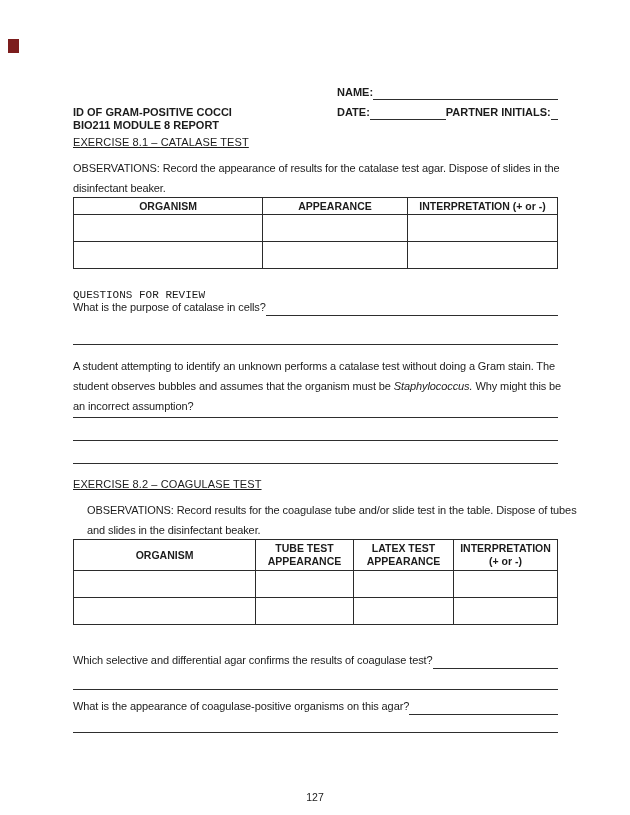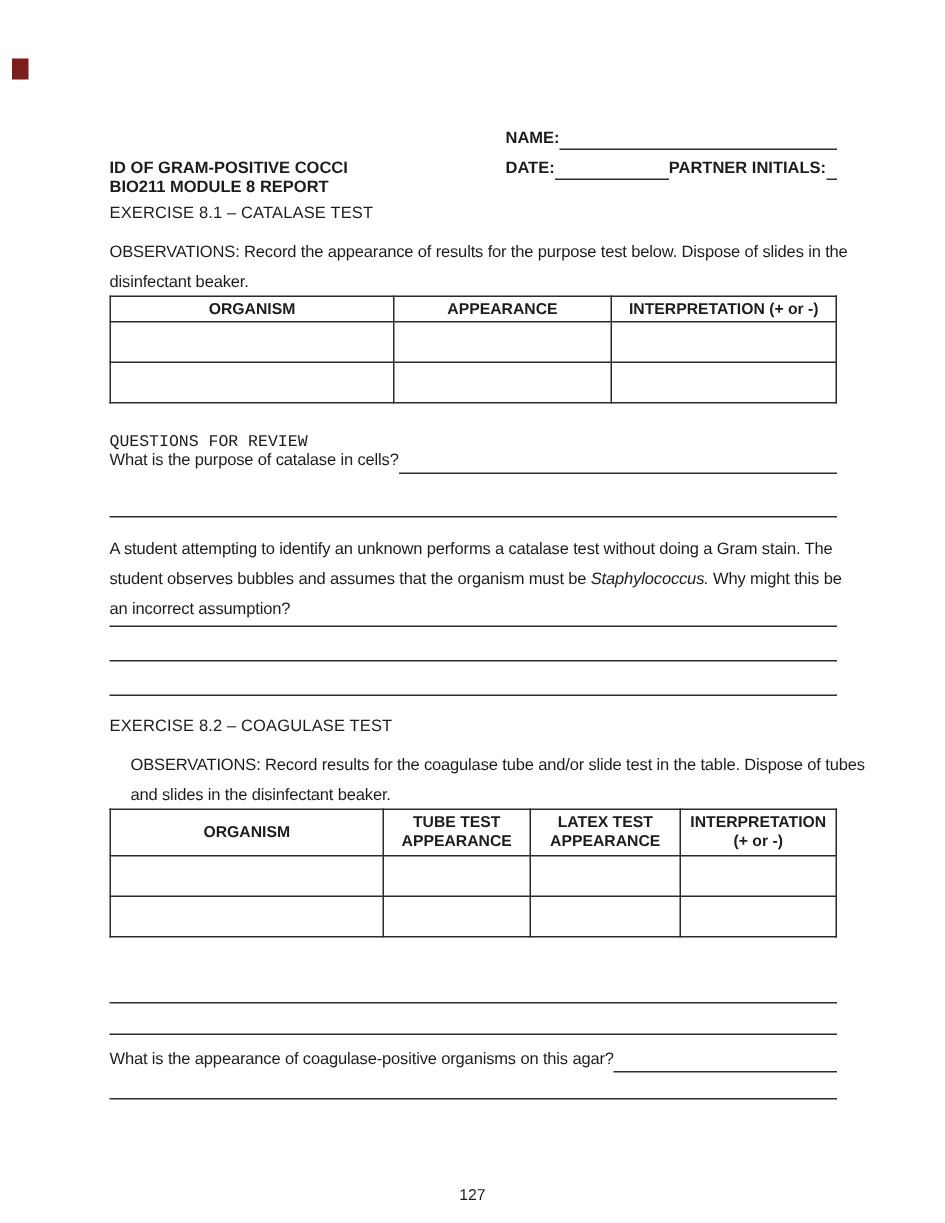--- a/index.html
+++ b/index.html
@@ -11,21 +11,21 @@
   .abs{position:absolute;}
   .corner-mark{left:8px;top:39px;width:11px;height:14px;}
   .title1{left:73px;top:86px;font-weight:700;margin-top:33px;}
   .title2{left:73px;top:106px;font-weight:700;}
   .hdr-row{display:flex;align-items:stretch;height:15px;}
   .name-row{left:337px;top:86px;width:221px;}
   .date-row{left:337px;top:106px;width:221px;}
   .hdr-row .lbl{font-weight:700;white-space:nowrap;}
   .fill{flex:1 1 auto;border-bottom:1px solid #2e2e2e;margin-bottom:1px;}
   .fill-fixed{flex:0 0 76px;border-bottom:1px solid #2e2e2e;margin-bottom:1px;}
-  .ex-heading{left:73px;letter-spacing:0.1px;}
+  .ex-heading{left:73px;text-decoration:underline;letter-spacing:0.1px;}
   .para{left:73px;width:496px;line-height:20px;letter-spacing:-0.1px;}
   .doc-table{position:absolute;left:73px;width:484px;border-collapse:collapse;table-layout:fixed;}
   .doc-table th,.doc-table td{border:1px solid #2b2b2b;padding:0 3px;}
   .doc-table th{font-weight:700;font-size:10.5px;text-align:center;vertical-align:middle;line-height:13px;}
   .t1{top:197px;}
   .t1 thead tr{height:17px;}
   .t1 tbody tr{height:27px;}
   .t2{top:539px;}
   .t2 thead tr{height:31px;}
   .t2 tbody tr{height:27px;}
@@ -49,21 +49,21 @@
   <span class="fill"></span>
 </div>
 <div class="abs hdr-row date-row">
   <span class="lbl">DATE:</span>
   <span class="fill-fixed"></span>
   <span class="lbl">PARTNER INITIALS:</span>
   <span class="fill"></span>
 </div>
 
 <div class="abs ex-heading" style="top:136px;">EXERCISE 8.1 – CATALASE TEST</div>
-<div class="abs para" style="top:158px;">OBSERVATIONS: Record the appearance of results for the purpose test below. Dispose of slides in the disinfectant beaker.</div>
+<div class="abs para" style="top:158px;">OBSERVATIONS: Record the appearance of results for the catalase test agar. Dispose of slides in the disinfectant beaker.</div>
 
 <table class="doc-table t1">
   <colgroup>
       <col style="width:189px;">
       <col style="width:145px;">
       <col style="width:150px;">
     </colgroup>
   <thead>
     <tr>
       <th>ORGANISM</th>
@@ -130,20 +130,21 @@
     <tr>
       <td></td>
       <td></td>
       <td></td>
       <td></td>
     </tr>
   </tbody>
 </table>
 
 <div class="abs qrow" style="top:654px;">
+  <span class="qtext">Which selective and differential agar confirms the results of coagulase test?</span>
   <span class="fill"></span>
 </div>
 
 <div class="abs rule" style="top:689px;"></div>
 
 <div class="abs qrow" style="top:700px;">
   <span class="qtext">What is the appearance of coagulase-positive organisms on this agar?</span>
   <span class="fill"></span>
 </div>
 

